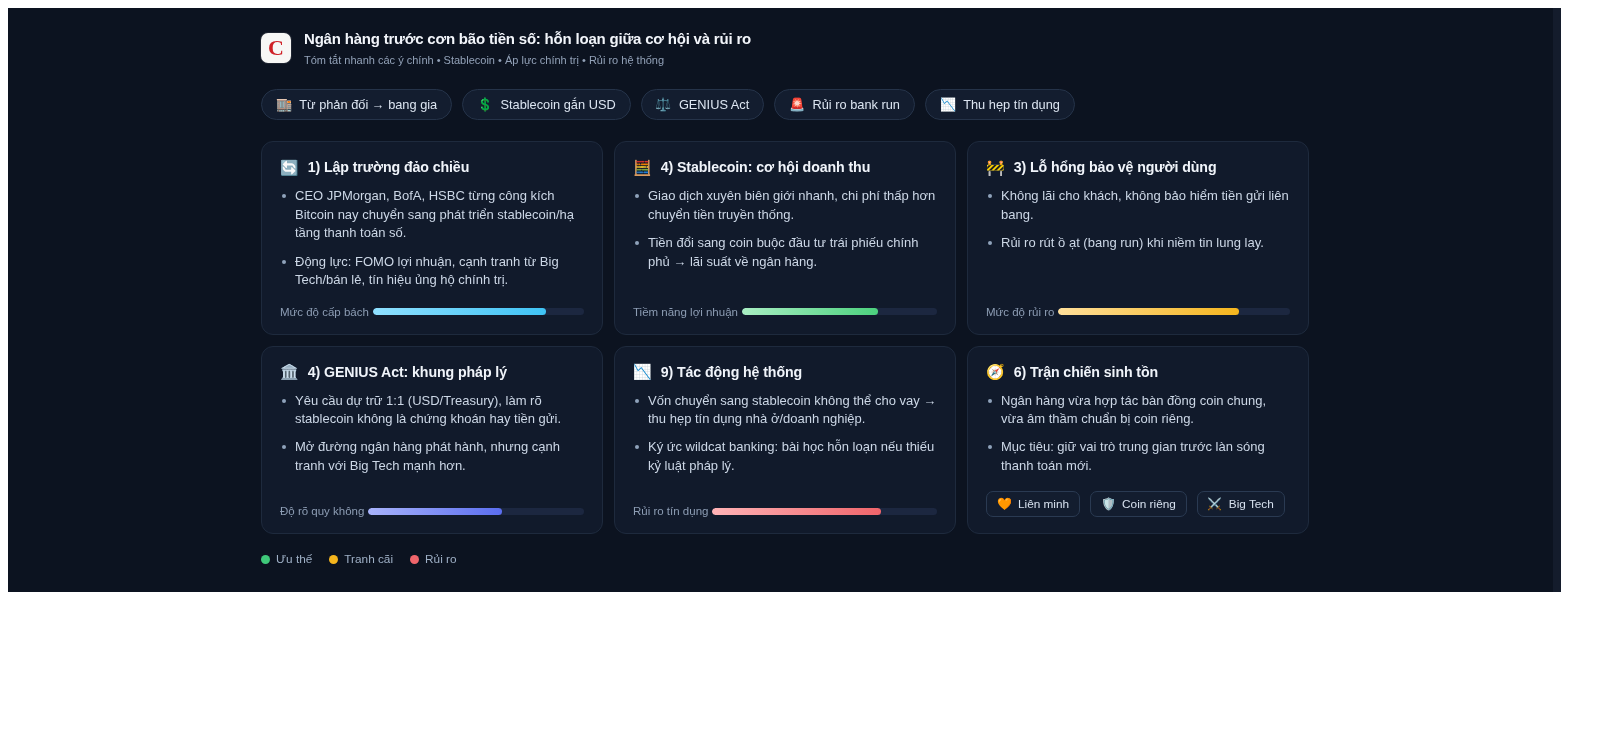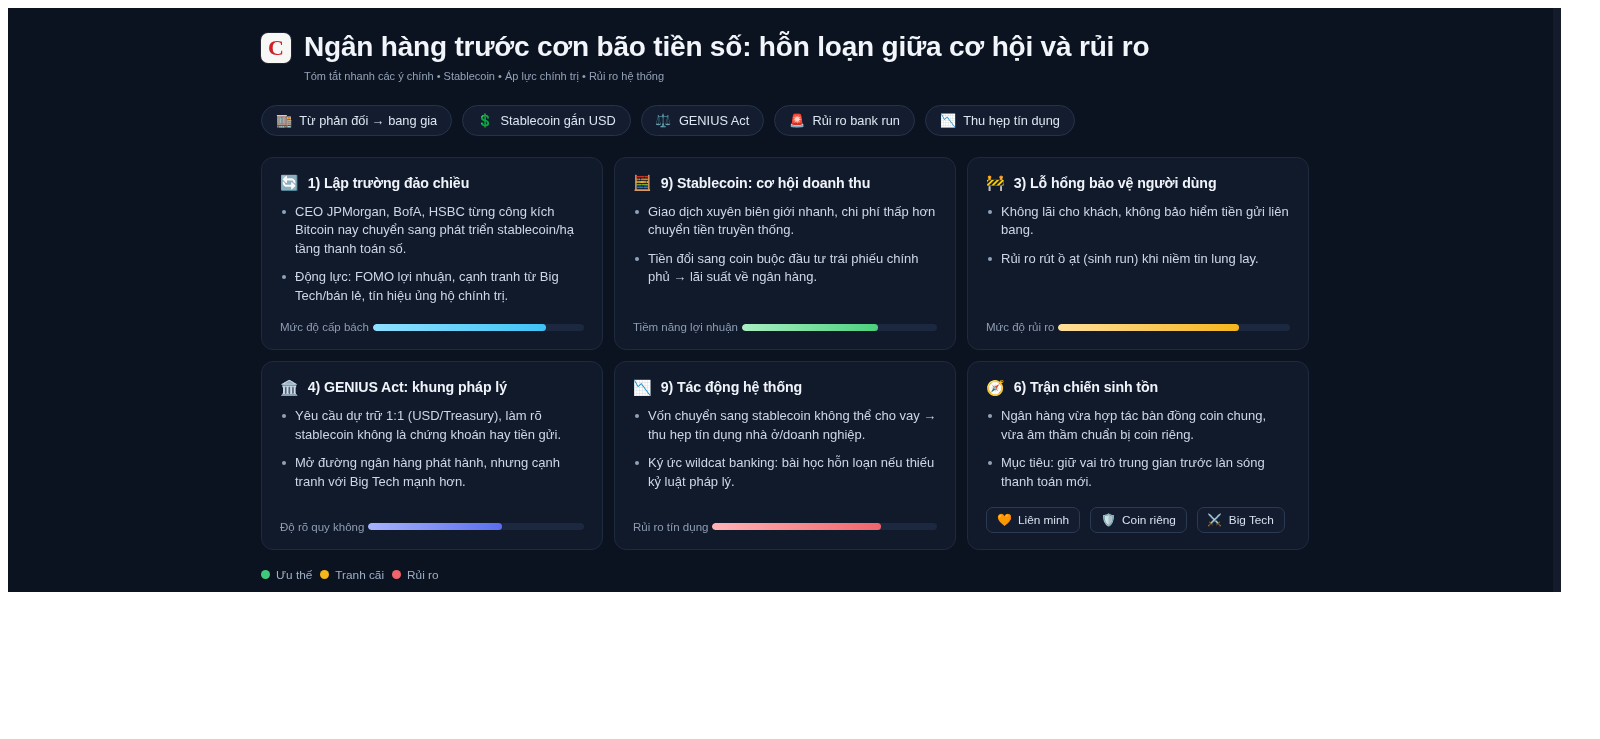--- a/index.html
+++ b/index.html
@@ -36,21 +36,21 @@
     display: flex; align-items: center; justify-content: center;
     margin-top: 3px;
     box-shadow: 0 0 0 1px rgba(255,255,255,0.08);
   }
   .logo-letter {
     font-family: "Liberation Serif", serif;
     font-weight: bold; font-size: 22px; line-height: 1;
     color: #cf2026; letter-spacing: 0;
   }
   .title {
-    font-size: 28px; font-weight: bold; color: #f2f5fa;
+    font-size: 15px; font-weight: bold; color: #f2f5fa;
     letter-spacing: -0.2px; line-height: 1.2;
   }
   .subtitle {
     font-size: 11px; color: #93a2b8; margin-top: 5px; line-height: 1.3;
   }
 
   
   .chips { display: flex; gap: 10px; margin-top: 22px; flex-wrap: wrap; }
   .chip {
     display: inline-flex; align-items: center; gap: 7px;
@@ -114,21 +114,21 @@
   .tag {
     display: inline-flex; align-items: center; gap: 6px;
     border: 1px solid #2a3a52; border-radius: 7px;
     background: #131d2f;
     padding: 5px 10px; font-size: 11.8px; color: #d6e0ee;
     white-space: nowrap;
   }
   .tag .ic { font-size: 12px; line-height: 1; }
 
   
-  .legend { display: flex; align-items: center; margin-top: 18px; }
+  .legend { display: flex; align-items: center; gap: 9px; margin-top: 18px; }
   .legend-item { display: inline-flex; align-items: center; gap: 6px; margin-right: 8px; }
   .dot { width: 9px; height: 9px; border-radius: 50%; display: inline-block; }
   .legend-text { font-size: 11.8px; color: #9fb0c6; }
 </style>
 </head>
 <body>
 
 <div id="page">
   <div class="inner">
 
@@ -178,41 +178,41 @@
           <div class="meter-row">
             <span class="meter-label">Mức độ cấp bách</span>
             <span class="meter-track">
               <span class="meter-fill" style="width: 82%; background: linear-gradient(90deg, rgb(143, 224, 255), rgb(63, 195, 245));"></span>
             </span>
           </div>
         </div>
         <div class="card">
           <div class="card-head">
             <span class="ic">🧮</span>
-            <span class="card-title">9) Stablecoin: cơ hội doanh thu</span>
+            <span class="card-title">4) Stablecoin: cơ hội doanh thu</span>
           </div>
           <ul class="bullets">
             <li>Giao dịch xuyên biên giới nhanh, chi phí thấp hơn chuyển tiền truyền thống.</li>
             <li>Tiền đổi sang coin buộc đầu tư trái phiếu chính phủ → lãi suất về ngân hàng.</li>
           </ul>
           <div class="meter-row">
             <span class="meter-label">Tiềm năng lợi nhuận</span>
             <span class="meter-track">
               <span class="meter-fill" style="width: 70%; background: linear-gradient(90deg, rgb(169, 238, 195), rgb(76, 209, 126));"></span>
             </span>
           </div>
         </div>
         <div class="card">
           <div class="card-head">
             <span class="ic">🚧</span>
             <span class="card-title">3) Lỗ hổng bảo vệ người dùng</span>
           </div>
           <ul class="bullets">
             <li>Không lãi cho khách, không bảo hiểm tiền gửi liên bang.</li>
-            <li>Rủi ro rút ồ ạt (sinh run) khi niềm tin lung lay.</li>
+            <li>Rủi ro rút ồ ạt (bang run) khi niềm tin lung lay.</li>
           </ul>
           <div class="meter-row">
             <span class="meter-label">Mức độ rủi ro</span>
             <span class="meter-track">
               <span class="meter-fill" style="width: 78%; background: linear-gradient(90deg, rgb(255, 223, 154), rgb(245, 181, 29));"></span>
             </span>
           </div>
         </div>
         <div class="card">
           <div class="card-head">

